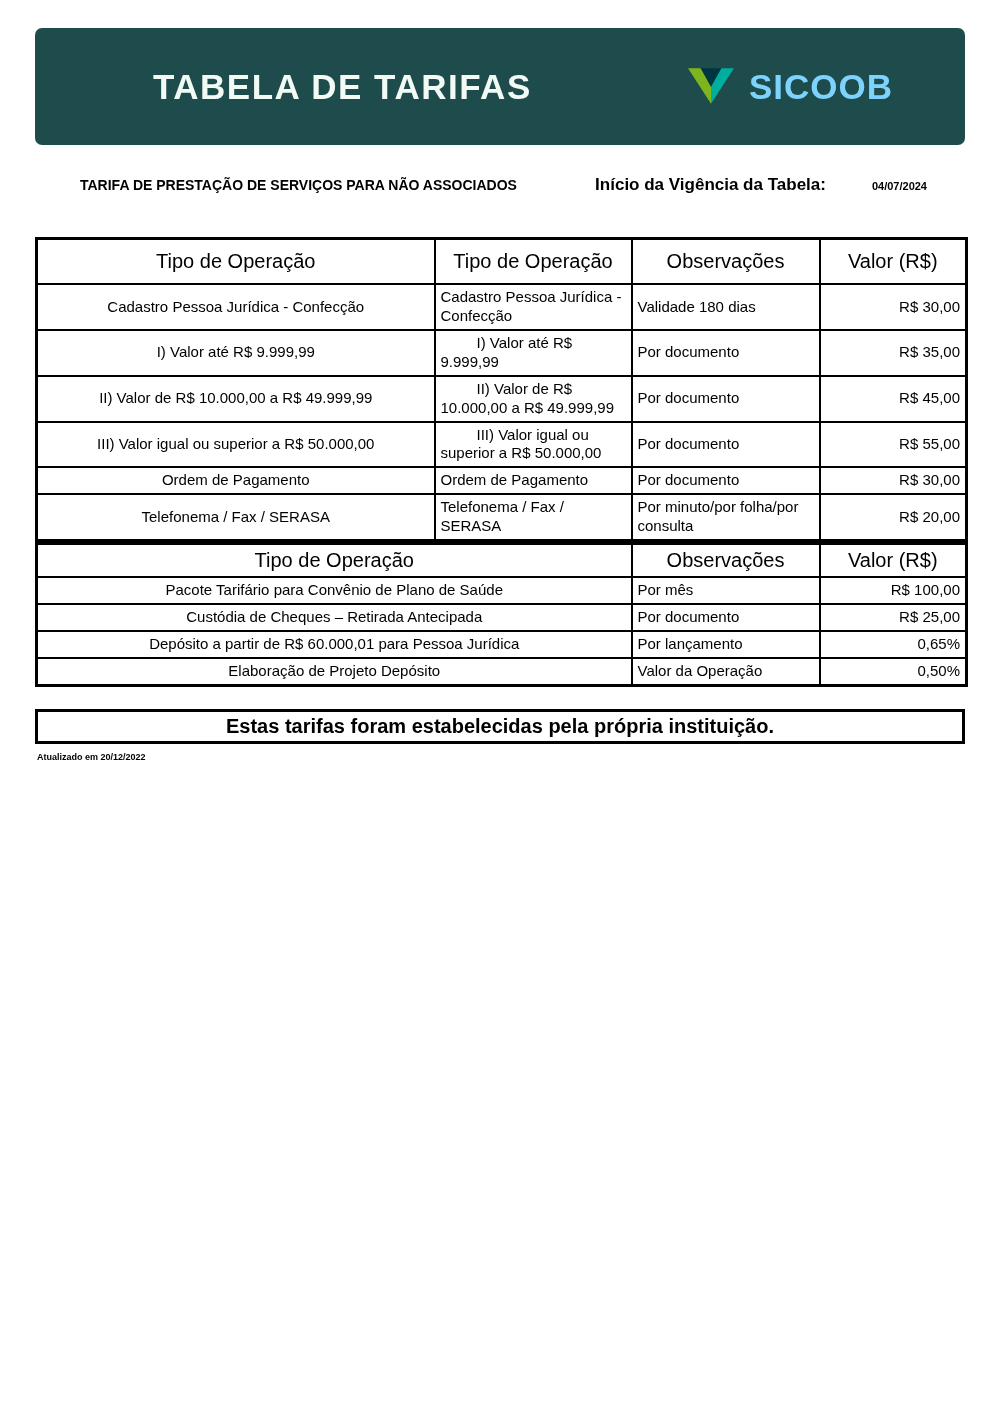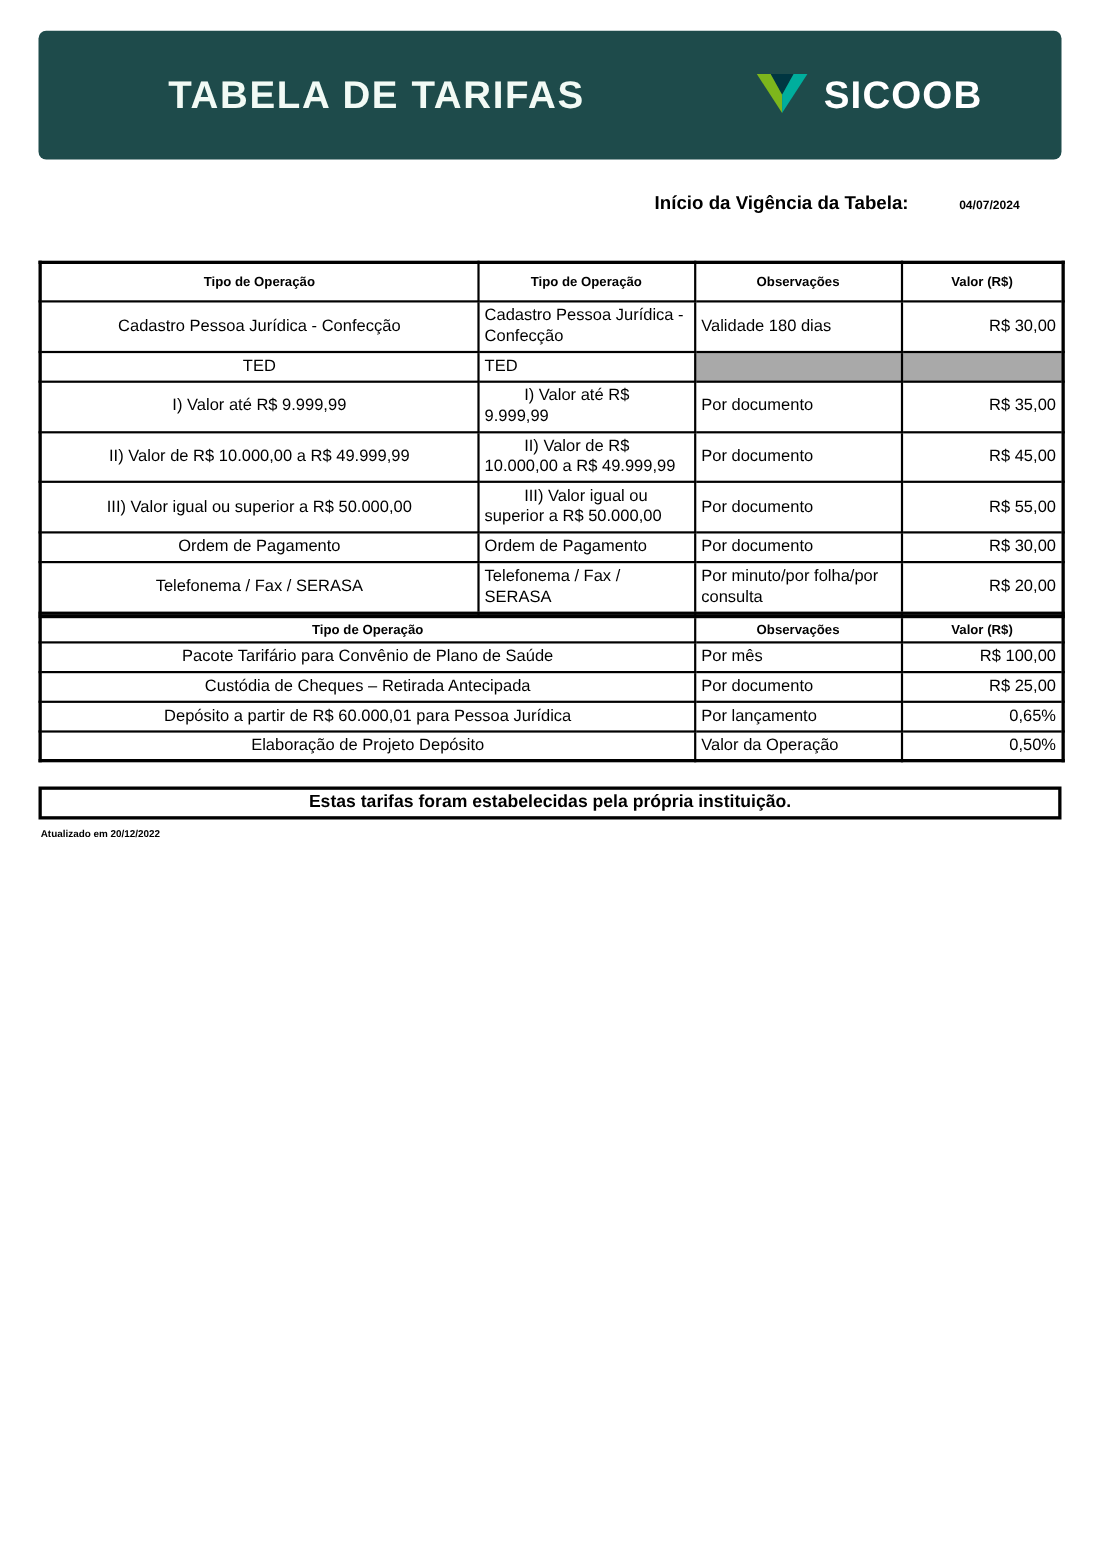--- a/index.html
+++ b/index.html
@@ -27,21 +27,21 @@
     box-sizing: border-box;
   }
   .banner-title {
     color: #f2faf5;
     font-size: 35px;
     font-weight: bold;
     letter-spacing: 1.5px;
   }
   .brand { display: flex; align-items: center; gap: 10px; }
   .brand-name {
-    color: #ffffff;
+    color: #7dd3fc;
     font-size: 35px;
     font-weight: bold;
     letter-spacing: 1px;
   }
   
   .subheader {
     display: flex;
     align-items: baseline;
     margin-top: 30px;
     padding-left: 45px;
@@ -61,22 +61,22 @@
   th, td {
     border: 2px solid #000;
     font-size: 15px;
     padding: 3px 5px;
     line-height: 1.26;
     overflow: hidden;
     vertical-align: middle;
     word-wrap: break-word;
   }
   th {
-    font-size: 12px;
-    font-weight: bold;
+    font-size: 20px;
+    font-weight: normal;
     text-align: center;
     padding: 9px 4px;
   }
   table.t2 th { padding: 3px 4px; }
   td.center { text-align: center; }
   td.left   { text-align: left; }
   td.right  { text-align: right; }
   td.indent { text-indent: 36px; }
   td.gray   { background: #a9a9a9; }
   
@@ -86,21 +86,21 @@
     font-weight: bold;
     margin: 24px 0 16px 0;
   }
   
   .footnote-bar {
     margin-top: 22px;
     width: 930px;
     box-sizing: border-box;
     border: 3px solid #000;
     text-align: center;
-    font-size: 16px;
+    font-size: 20px;
     font-weight: bold;
     padding: 3px 0;
   }
   .updated {
     font-size: 9px;
     font-weight: bold;
     margin-top: 8px;
     padding-left: 2px;
   }
 </style>
@@ -117,20 +117,21 @@
           <polygon points="16,6 36,6 26,24" fill="#003641"></polygon>
           <polygon points="4,6 16,6 26,24 26,40" fill="#7DB61C"></polygon>
           <polygon points="36,6 48,6 26,40 26,24" fill="#00AE9D"></polygon>
         </svg>
       </span>
       <span class="brand-name">SICOOB</span>
     </div>
   </div>
 
   <div class="subheader">
+    <span class="subheader-title">TARIFA DE PRESTAÇÃO DE SERVIÇOS PARA NÃO ASSOCIADOS</span>
     <span class="validity-label">Início da Vigência da Tabela:</span>
     <span class="validity-date">04/07/2024</span>
   </div>
 
   <table class="t1">
     <colgroup>
       <col style="width:398px">
         <col style="width:197px">
         <col style="width:188px">
         <col style="width:147px">
@@ -144,26 +145,20 @@
       </tr>
     </thead>
     <tbody>
       <tr>
         <td class="center">Cadastro Pessoa Jurídica - Confecção</td>
         <td class="left">Cadastro Pessoa Jurídica - Confecção</td>
         <td class="left">Validade 180 dias</td>
         <td class="right">R$ 30,00</td>
       </tr>
       <tr>
-        <td class="center">TED</td>
-        <td class="left">TED</td>
-        <td class="left gray"></td>
-        <td class="right gray"></td>
-      </tr>
-      <tr>
         <td class="center">I) Valor até R$ 9.999,99</td>
         <td class="left indent">I) Valor até R$ 9.999,99</td>
         <td class="left">Por documento</td>
         <td class="right">R$ 35,00</td>
       </tr>
       <tr>
         <td class="center">II) Valor de R$ 10.000,00 a R$ 49.999,99</td>
         <td class="left indent">II) Valor de R$ 10.000,00 a R$ 49.999,99</td>
         <td class="left">Por documento</td>
         <td class="right">R$ 45,00</td>

